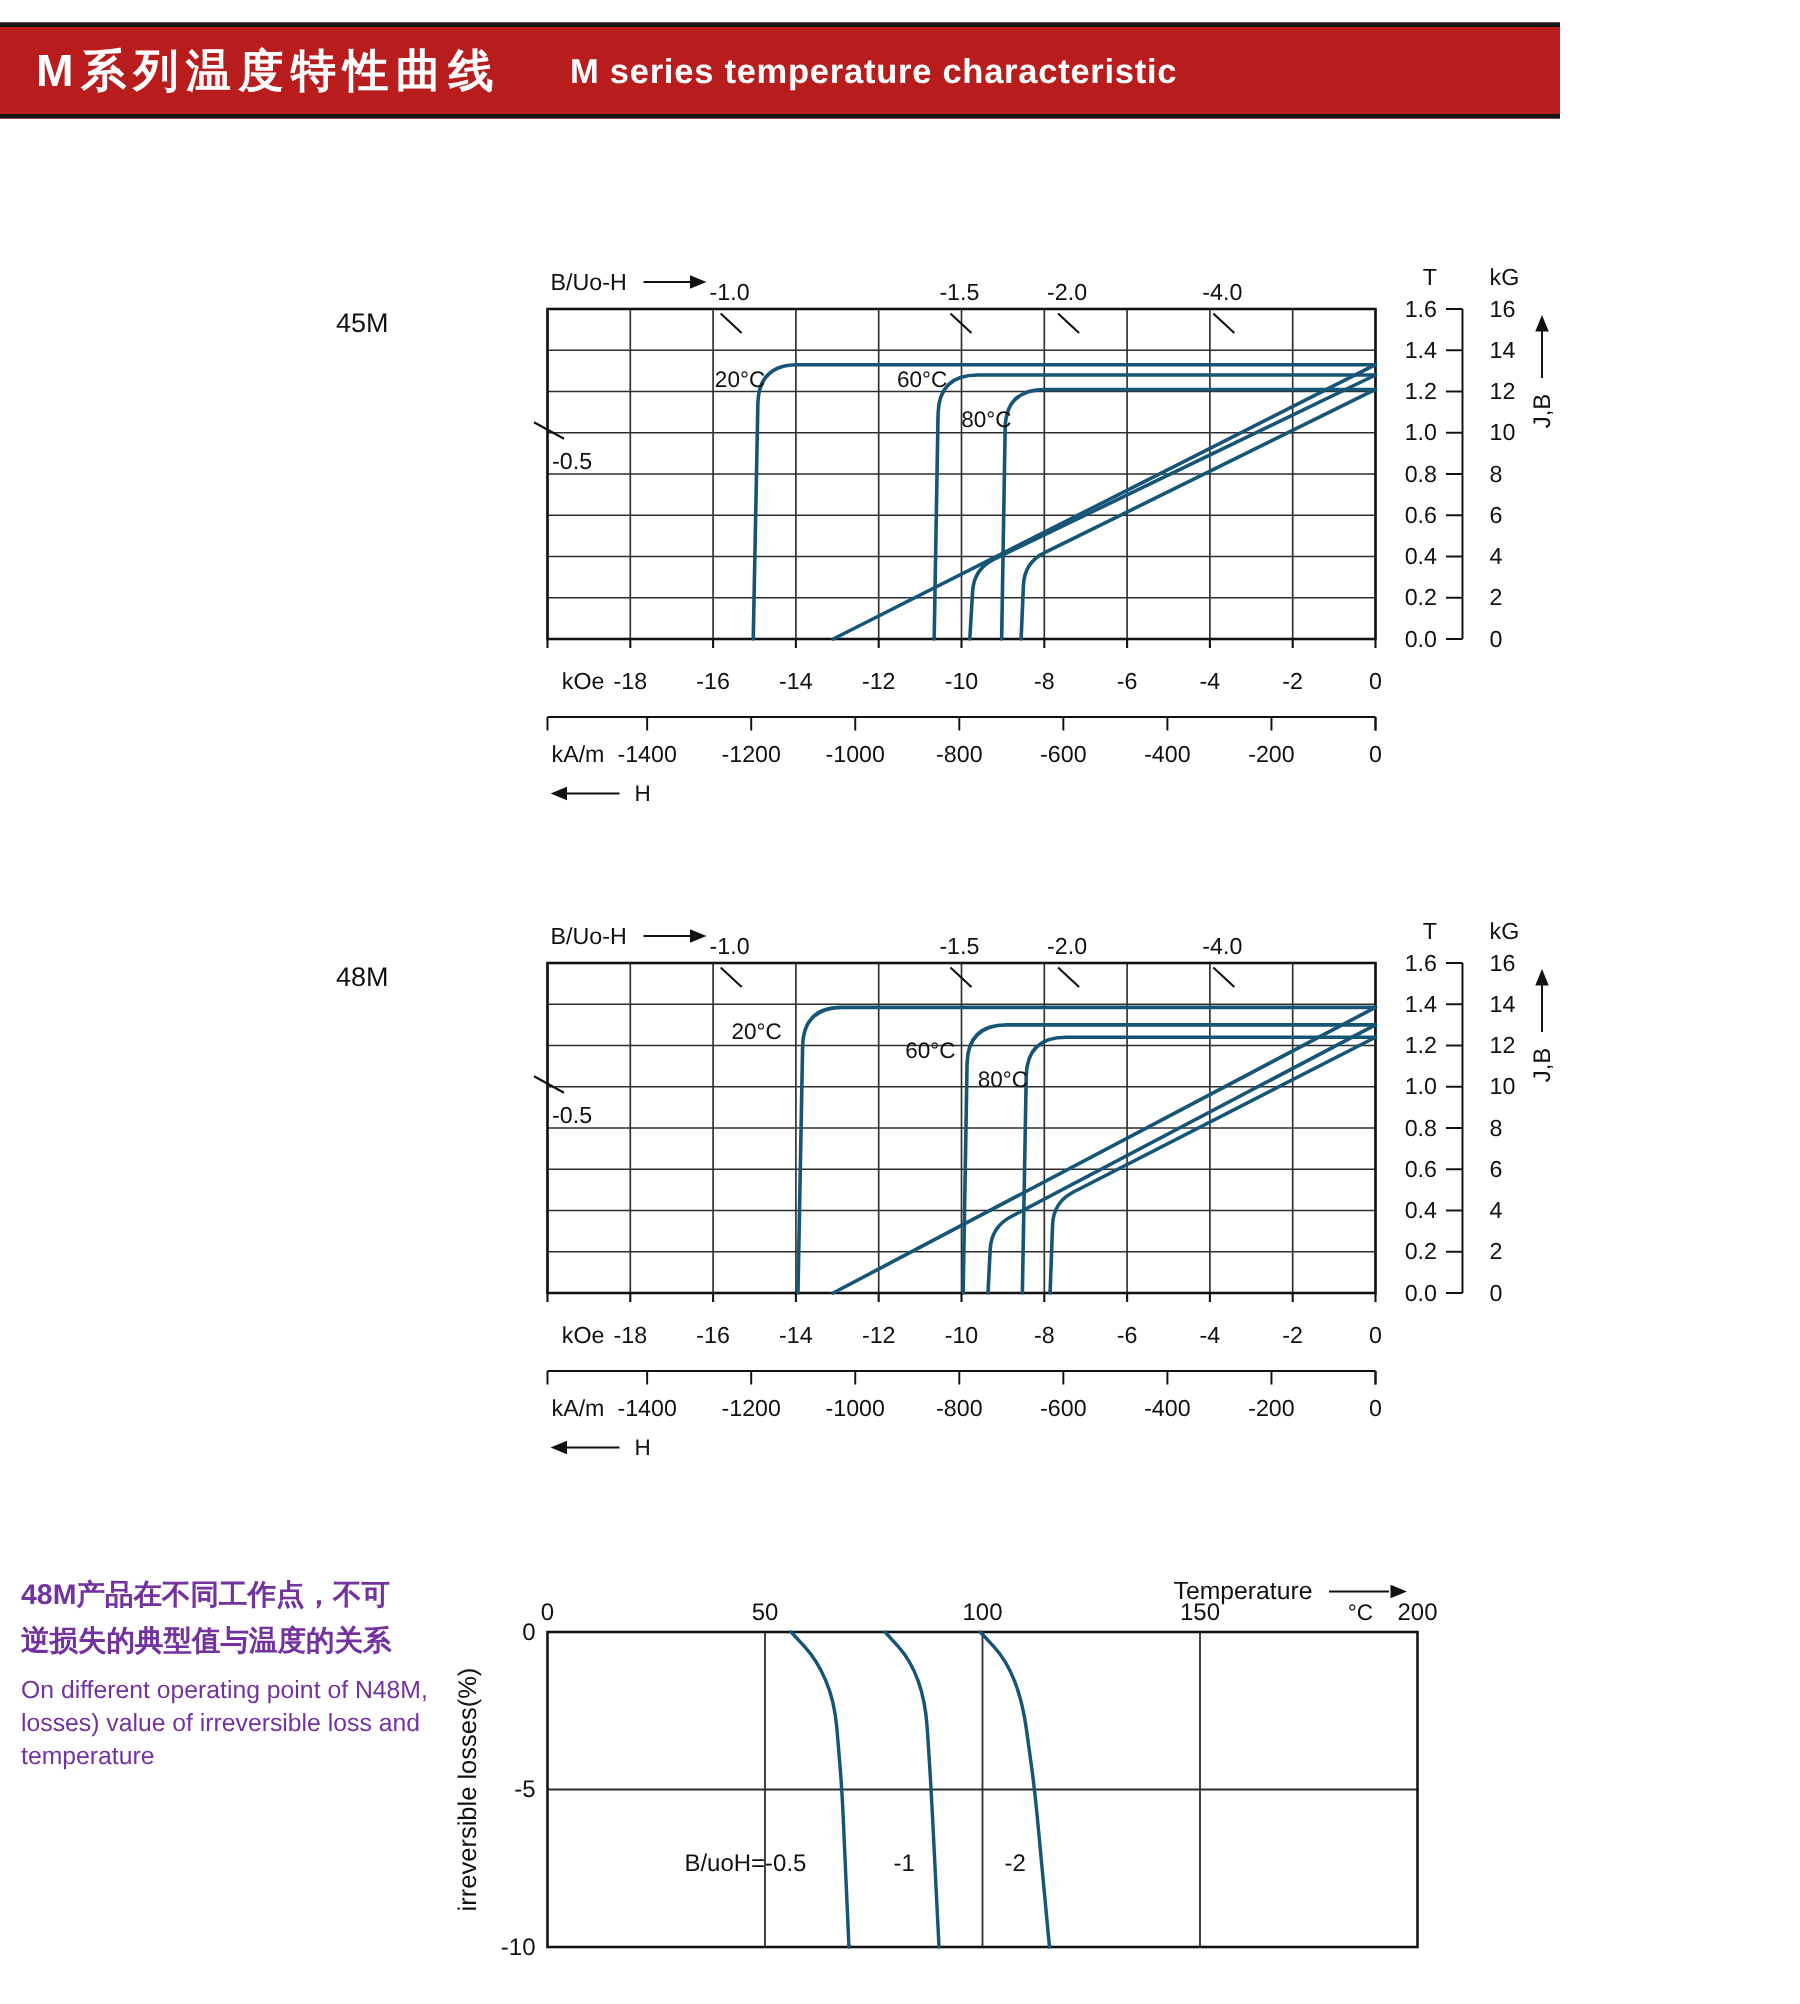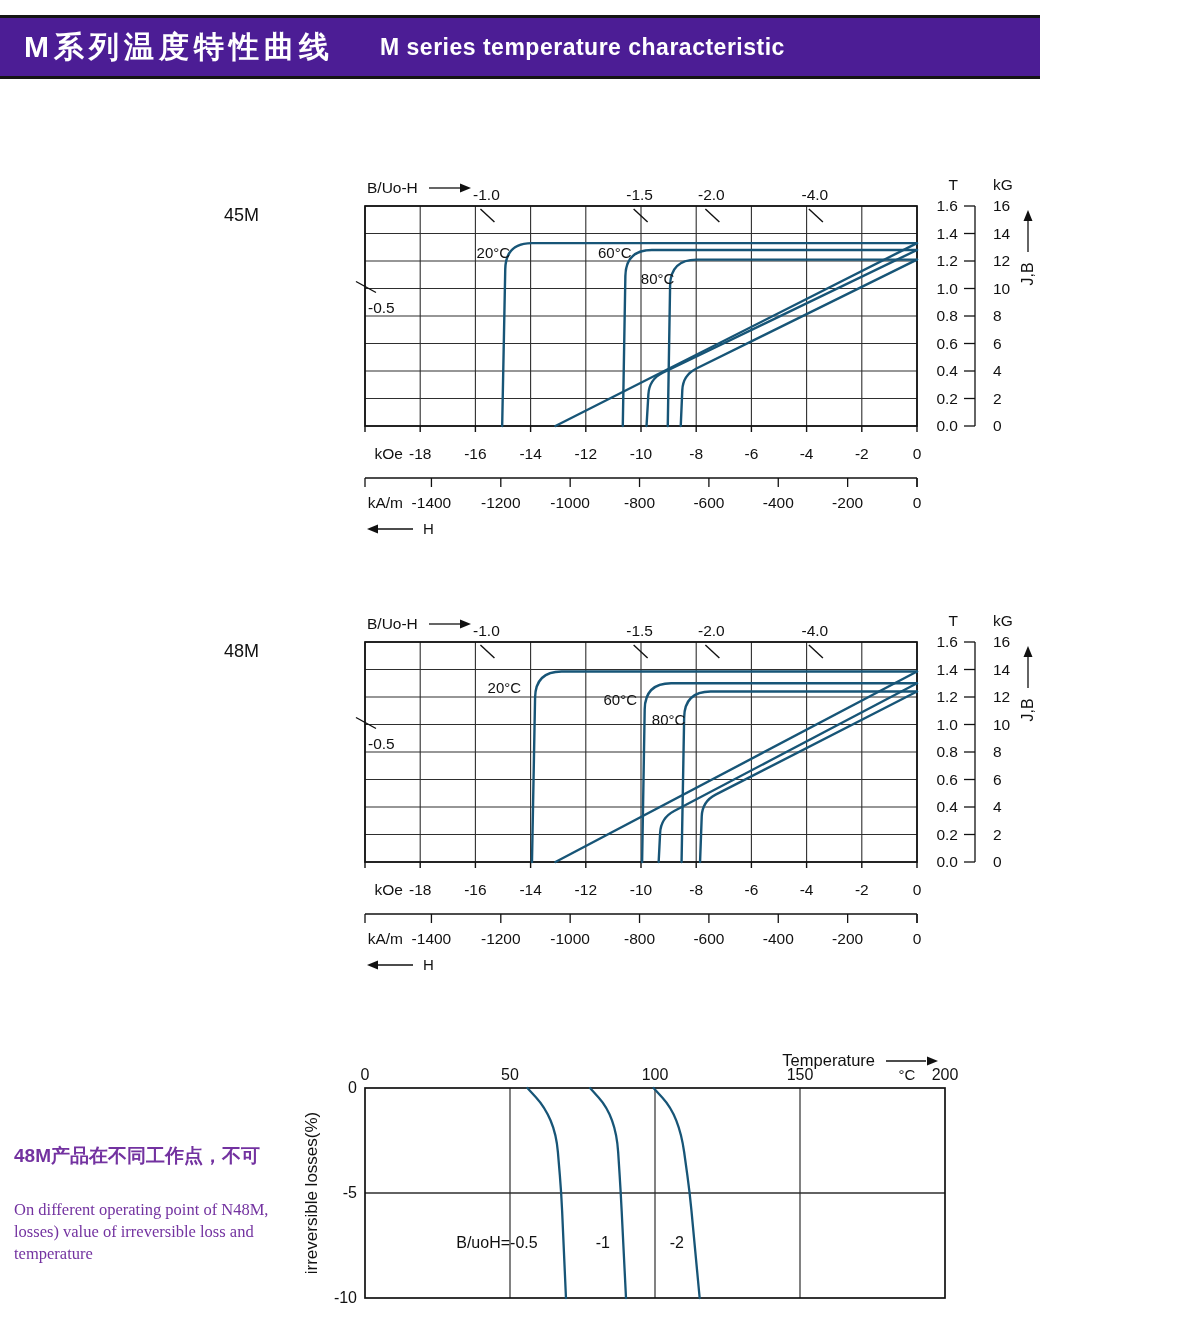--- a/index.html
+++ b/index.html
@@ -4,31 +4,31 @@
 <style>
   html,body{margin:0;padding:0;background:#ffffff;}
   #page{position:relative;width:1200px;height:1336px;background:#ffffff;overflow:hidden;
         font-family:"Liberation Sans","DejaVu Sans",sans-serif;}
   #header-banner{position:absolute;left:0;top:15px;width:1040px;height:58px;
         border-top:3px solid #151515;border-bottom:3px solid #151515;
         display:flex;align-items:center;}
   #title-zh{font-size:30px;font-weight:bold;color:#ffffff;margin-left:24px;letter-spacing:5px;white-space:nowrap;}
   #title-en{font-size:23px;font-weight:bold;color:#ffffff;margin-left:46px;white-space:nowrap;letter-spacing:0.5px;text-align:right;}
   #charts-svg{position:absolute;left:0;top:0;}
-  #side-note{position:absolute;left:14px;top:1140px;width:300px;}
+  #side-note{position:absolute;left:14px;top:1048px;width:300px;}
   .zh-line{font-size:19px;font-weight:bold;line-height:31px;white-space:nowrap;}
-  .en-block{margin-top:28px;font-family:Liberation Serif, serif;}
+  .en-block{margin-top:6px;}
   .en-line{font-size:16.5px;line-height:22px;white-space:nowrap;}
 </style>
 </head>
 <body>
 
 <div id="page">
 
-  <div id="header-banner" style="background: #4c1d95;">
+  <div id="header-banner" style="background: #b91c1c;">
     <span id="title-zh" style="color: rgb(255, 255, 255);">M系列温度特性曲线</span>
     <span id="title-en" style="color: rgb(255, 255, 255);">M  series temperature characteristic</span>
   </div>
 
   <svg id="charts-svg" width="1200" height="1336" viewBox="0 0 1200 1336" xmlns="http://www.w3.org/2000/svg">
       <g>
         <line x1="365" y1="206" x2="365" y2="426" stroke="#2e2e2e" stroke-width="1.1"></line>
         <line x1="365" y1="426" x2="365" y2="432" stroke="#111111" stroke-width="1.4"></line>
         <line x1="420.2" y1="206" x2="420.2" y2="426" stroke="#2e2e2e" stroke-width="1.1"></line>
         <line x1="420.2" y1="426" x2="420.2" y2="432" stroke="#111111" stroke-width="1.4"></line>
@@ -298,20 +298,21 @@
         <text x="496.95" y="1247.6" text-anchor="middle" font-size="16" fill="#111111" font-family="&quot;Liberation Sans&quot;,&quot;DejaVu Sans&quot;,sans-serif">B/uoH=-0.5</text>
         <path d="M590.04 1088 L598.6 1097.45 Q607.15 1106.9 612.08 1120.55 L612.08 1120.55 Q617.01 1134.2 618.16 1152.16 L619.63 1175.04 Q620.78 1193 621.67 1210.98 L626 1298" fill="none" stroke="#175577" stroke-width="2.3" stroke-linecap="round" stroke-linejoin="round"></path>
         <text x="602.8" y="1247.6" text-anchor="middle" font-size="16" fill="#111111" font-family="&quot;Liberation Sans&quot;,&quot;DejaVu Sans&quot;,sans-serif">-1</text>
         <path d="M653.55 1088 L662.25 1097.45 Q670.95 1106.9 676.32 1120.55 L676.32 1120.55 Q681.68 1134.2 684.14 1152.03 L687.34 1175.17 Q689.8 1193 691.48 1210.92 L699.66 1298" fill="none" stroke="#175577" stroke-width="2.3" stroke-linecap="round" stroke-linejoin="round"></path>
         <text x="676.75" y="1247.6" text-anchor="middle" font-size="16" fill="#111111" font-family="&quot;Liberation Sans&quot;,&quot;DejaVu Sans&quot;,sans-serif">-2</text>
       </g>
     </svg>
 
   <div id="side-note" style="color: rgb(115, 50, 160);">
     <div class="zh-line">48M产品在不同工作点，不可</div>
+    <div class="zh-line">逆损失的典型值与温度的关系</div>
     <div class="en-block">
       <div class="en-line">On different operating point of N48M,</div>
       <div class="en-line">losses) value of irreversible loss and</div>
       <div class="en-line">temperature</div>
     </div>
   </div>
 
 </div>
 
 </body></html>

